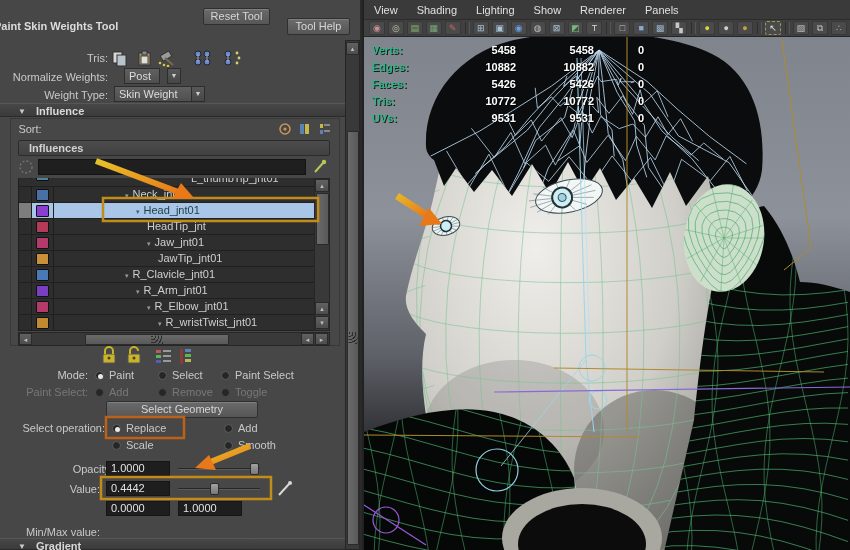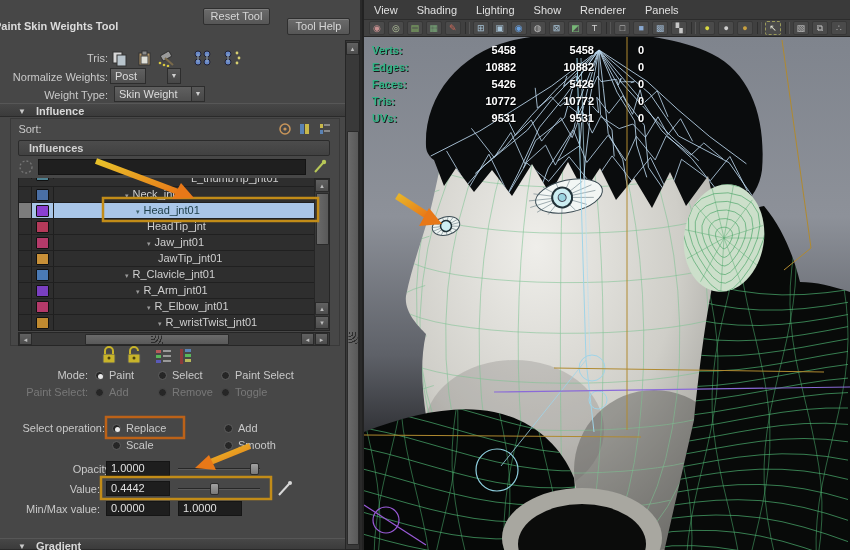--- a/index.html
+++ b/index.html
@@ -154,21 +154,21 @@
         <circle cx="116" cy="5" r="3" fill="#6888c8" stroke="#223"></circle>
           <circle cx="116" cy="13" r="3" fill="#6888c8" stroke="#223"></circle>
         <line x1="116" y1="5" x2="116" y2="13" stroke="#9ab"></line>
         <circle cx="125" cy="4" r="1.4" fill="#d8d070"></circle>
           <circle cx="127" cy="9" r="1.4" fill="#d8d070"></circle>
           <circle cx="125" cy="14" r="1.4" fill="#d8d070"></circle>
       </g>
     </svg>
 
     <div class="lab" style="left:0; top:71px; width:108px;">Normalize Weights:</div>
-    <div class="drop" style="left:110px; top:68px; width:36px;">Post</div>
+    <div class="drop" style="left:124px; top:68px; width:36px;">Post</div>
     <div class="droparrow" style="left:167px; top:68px;">▼</div>
 
     <div class="lab" style="left:0; top:89px; width:108px;">Weight Type:</div>
     <div class="drop" style="left:114px; top:86px; width:78px;">Skin Weight</div>
     <div class="droparrow" style="left:191px; top:86px;">▼</div>
 
     <div class="sechdr" style="top:103px;">
       <span class="arr">▼</span>
       <span class="txt">Influence</span>
     </div>
@@ -318,20 +318,21 @@
         <rect x="85" y="13" width="6" height="3" fill="#b8b85a"></rect>
       </g>
     </svg>
 
     <div class="lab" style="left:0; top:369px; width:88px;">Mode:</div>
     <div class="moderow" style="position:absolute; left:95px; top:369px;"><span class="ritem"><span class="radio sel"></span><span class="rlabel">Paint</span></span><span class="ritem"><span class="radio"></span><span class="rlabel">Select</span></span><span class="ritem"><span class="radio"></span><span class="rlabel">Paint Select</span></span></div>
 
     <div class="lab dis" style="left:0; top:386px; width:88px;">Paint Select:</div>
     <div class="moderow" style="position:absolute; left:95px; top:386px;"><span class="ritem dis"><span class="radio"></span><span class="rlabel">Add</span></span><span class="ritem dis"><span class="radio"></span><span class="rlabel">Remove</span></span><span class="ritem dis"><span class="radio"></span><span class="rlabel">Toggle</span></span></div>
 
+    <div class="pbtn" style="left:106px; top:401px; width:152px;">Select Geometry</div>
 
     <div class="lab" style="left:0; top:422px; width:105px;">Select operation:</div>
     <div class="poprow" style="position:absolute; left:112px; top:422px;"><span class="ritem"><span class="radio sel"></span><span class="rlabel">Replace</span></span><span class="ritem"><span class="radio"></span><span class="rlabel">Add</span></span></div>
     <div class="poprow" style="position:absolute; left:112px; top:439px;"><span class="ritem"><span class="radio"></span><span class="rlabel">Scale</span></span><span class="ritem"><span class="radio"></span><span class="rlabel">Smooth</span></span></div>
 
     <div class="lab" style="left:0; top:463px; width:100px;margin-left:13px;">Opacity:</div>
     <div class="field" style="left:106px; top:461px; width:64px;">1.0000</div>
     <div class="slider" style="left:178px; top:461px; width:82px;">
       <div class="track"></div>
         <div class="handle" id="opacity-handle" style="left: calc(94% - 5px);"></div>
@@ -341,21 +342,21 @@
     <div class="field" style="left:106px; top:481px; width:64px;">0.4442</div>
     <div class="slider" style="left:178px; top:481px; width:82px;">
       <div class="track"></div>
         <div class="handle" id="value-handle" style="left: calc(45% - 5px);"></div>
     </div>
     <svg width="18" height="18" style="position:absolute; left:276px; top:480px;">
       <line x1="3" y1="15" x2="13" y2="4" stroke="#d8d8d8" stroke-width="2"></line>
       <circle cx="14" cy="3" r="2" fill="#d8d8d8"></circle>
     </svg>
 
-    <div class="lab" style="left:0; top:503px; width:100px;">Min/Max value:</div>
+    <div class="lab" style="left:0; top:526px; width:100px;">Min/Max value:</div>
     <div class="field" style="left:106px; top:501px; width:64px;">0.0000</div>
     <div class="field" style="left:178px; top:501px; width:64px;">1.0000</div>
 
 
     <div class="sechdr" style="top:538px; height:12px;">
       <span class="arr">▼</span>
       <span class="txt">Gradient</span>
     </div>
 
     <div class="sbar" style="left:345px; top:40px; width:15px; height:510px;">

